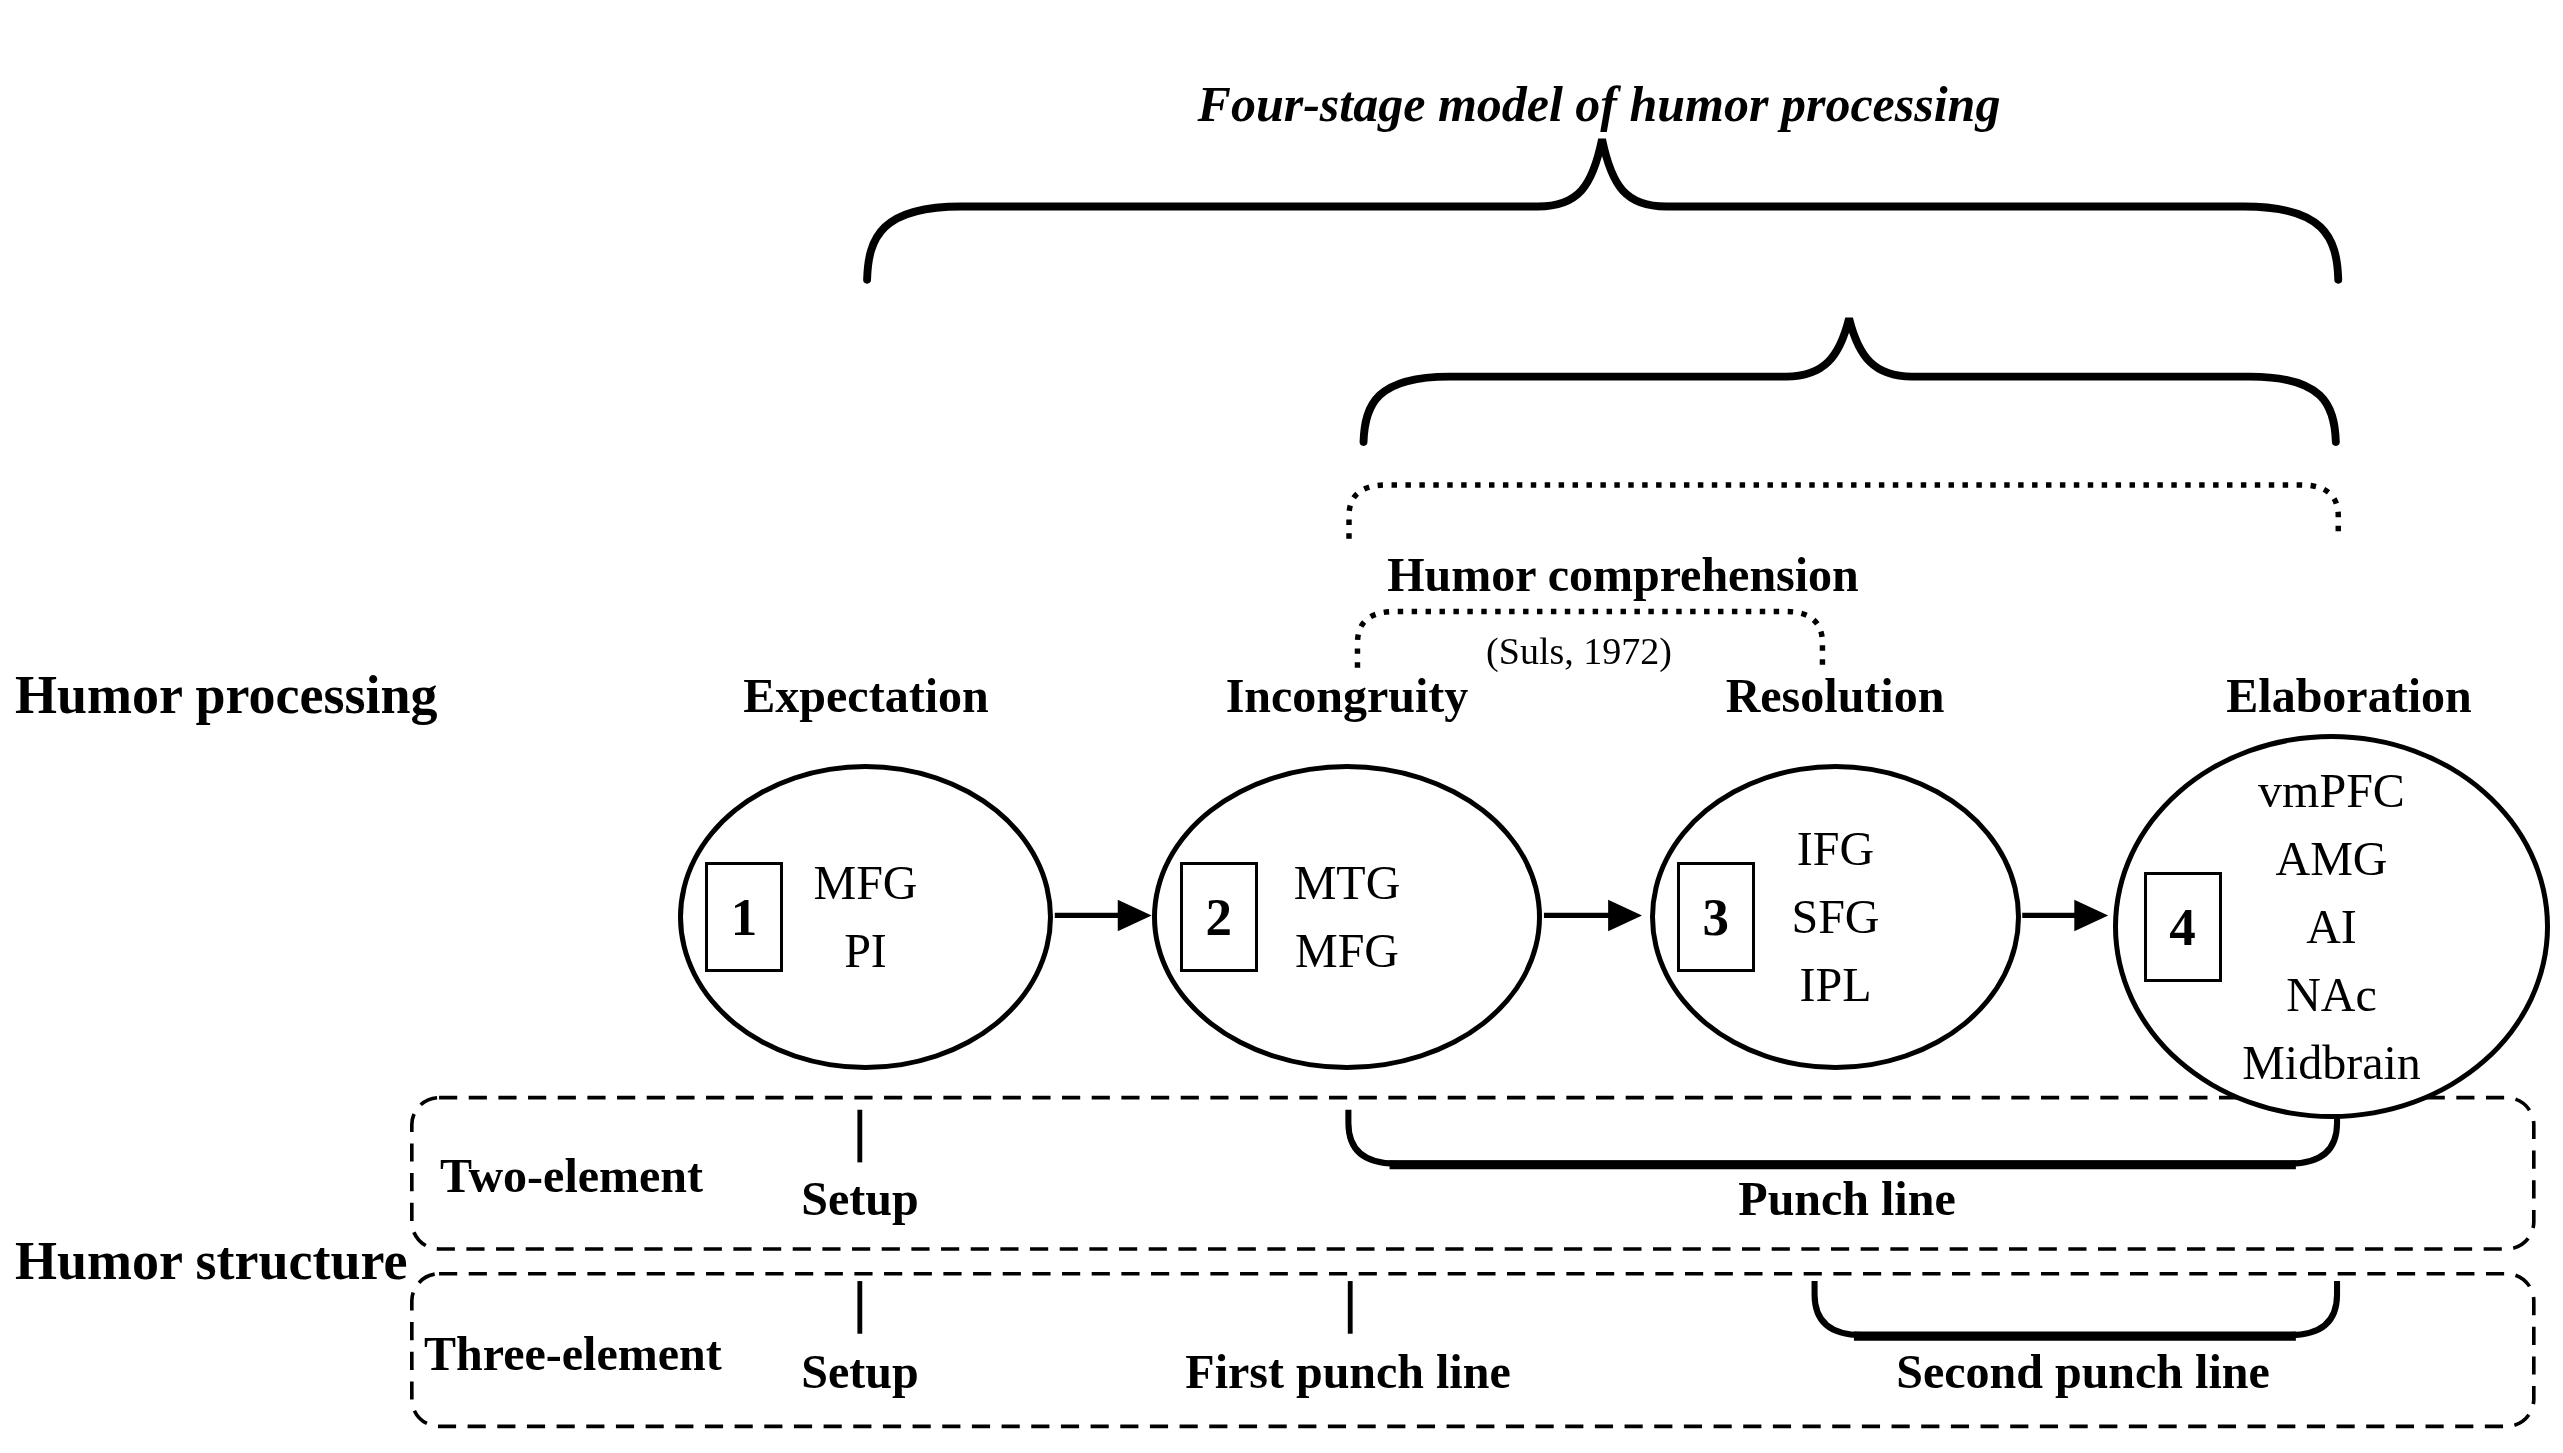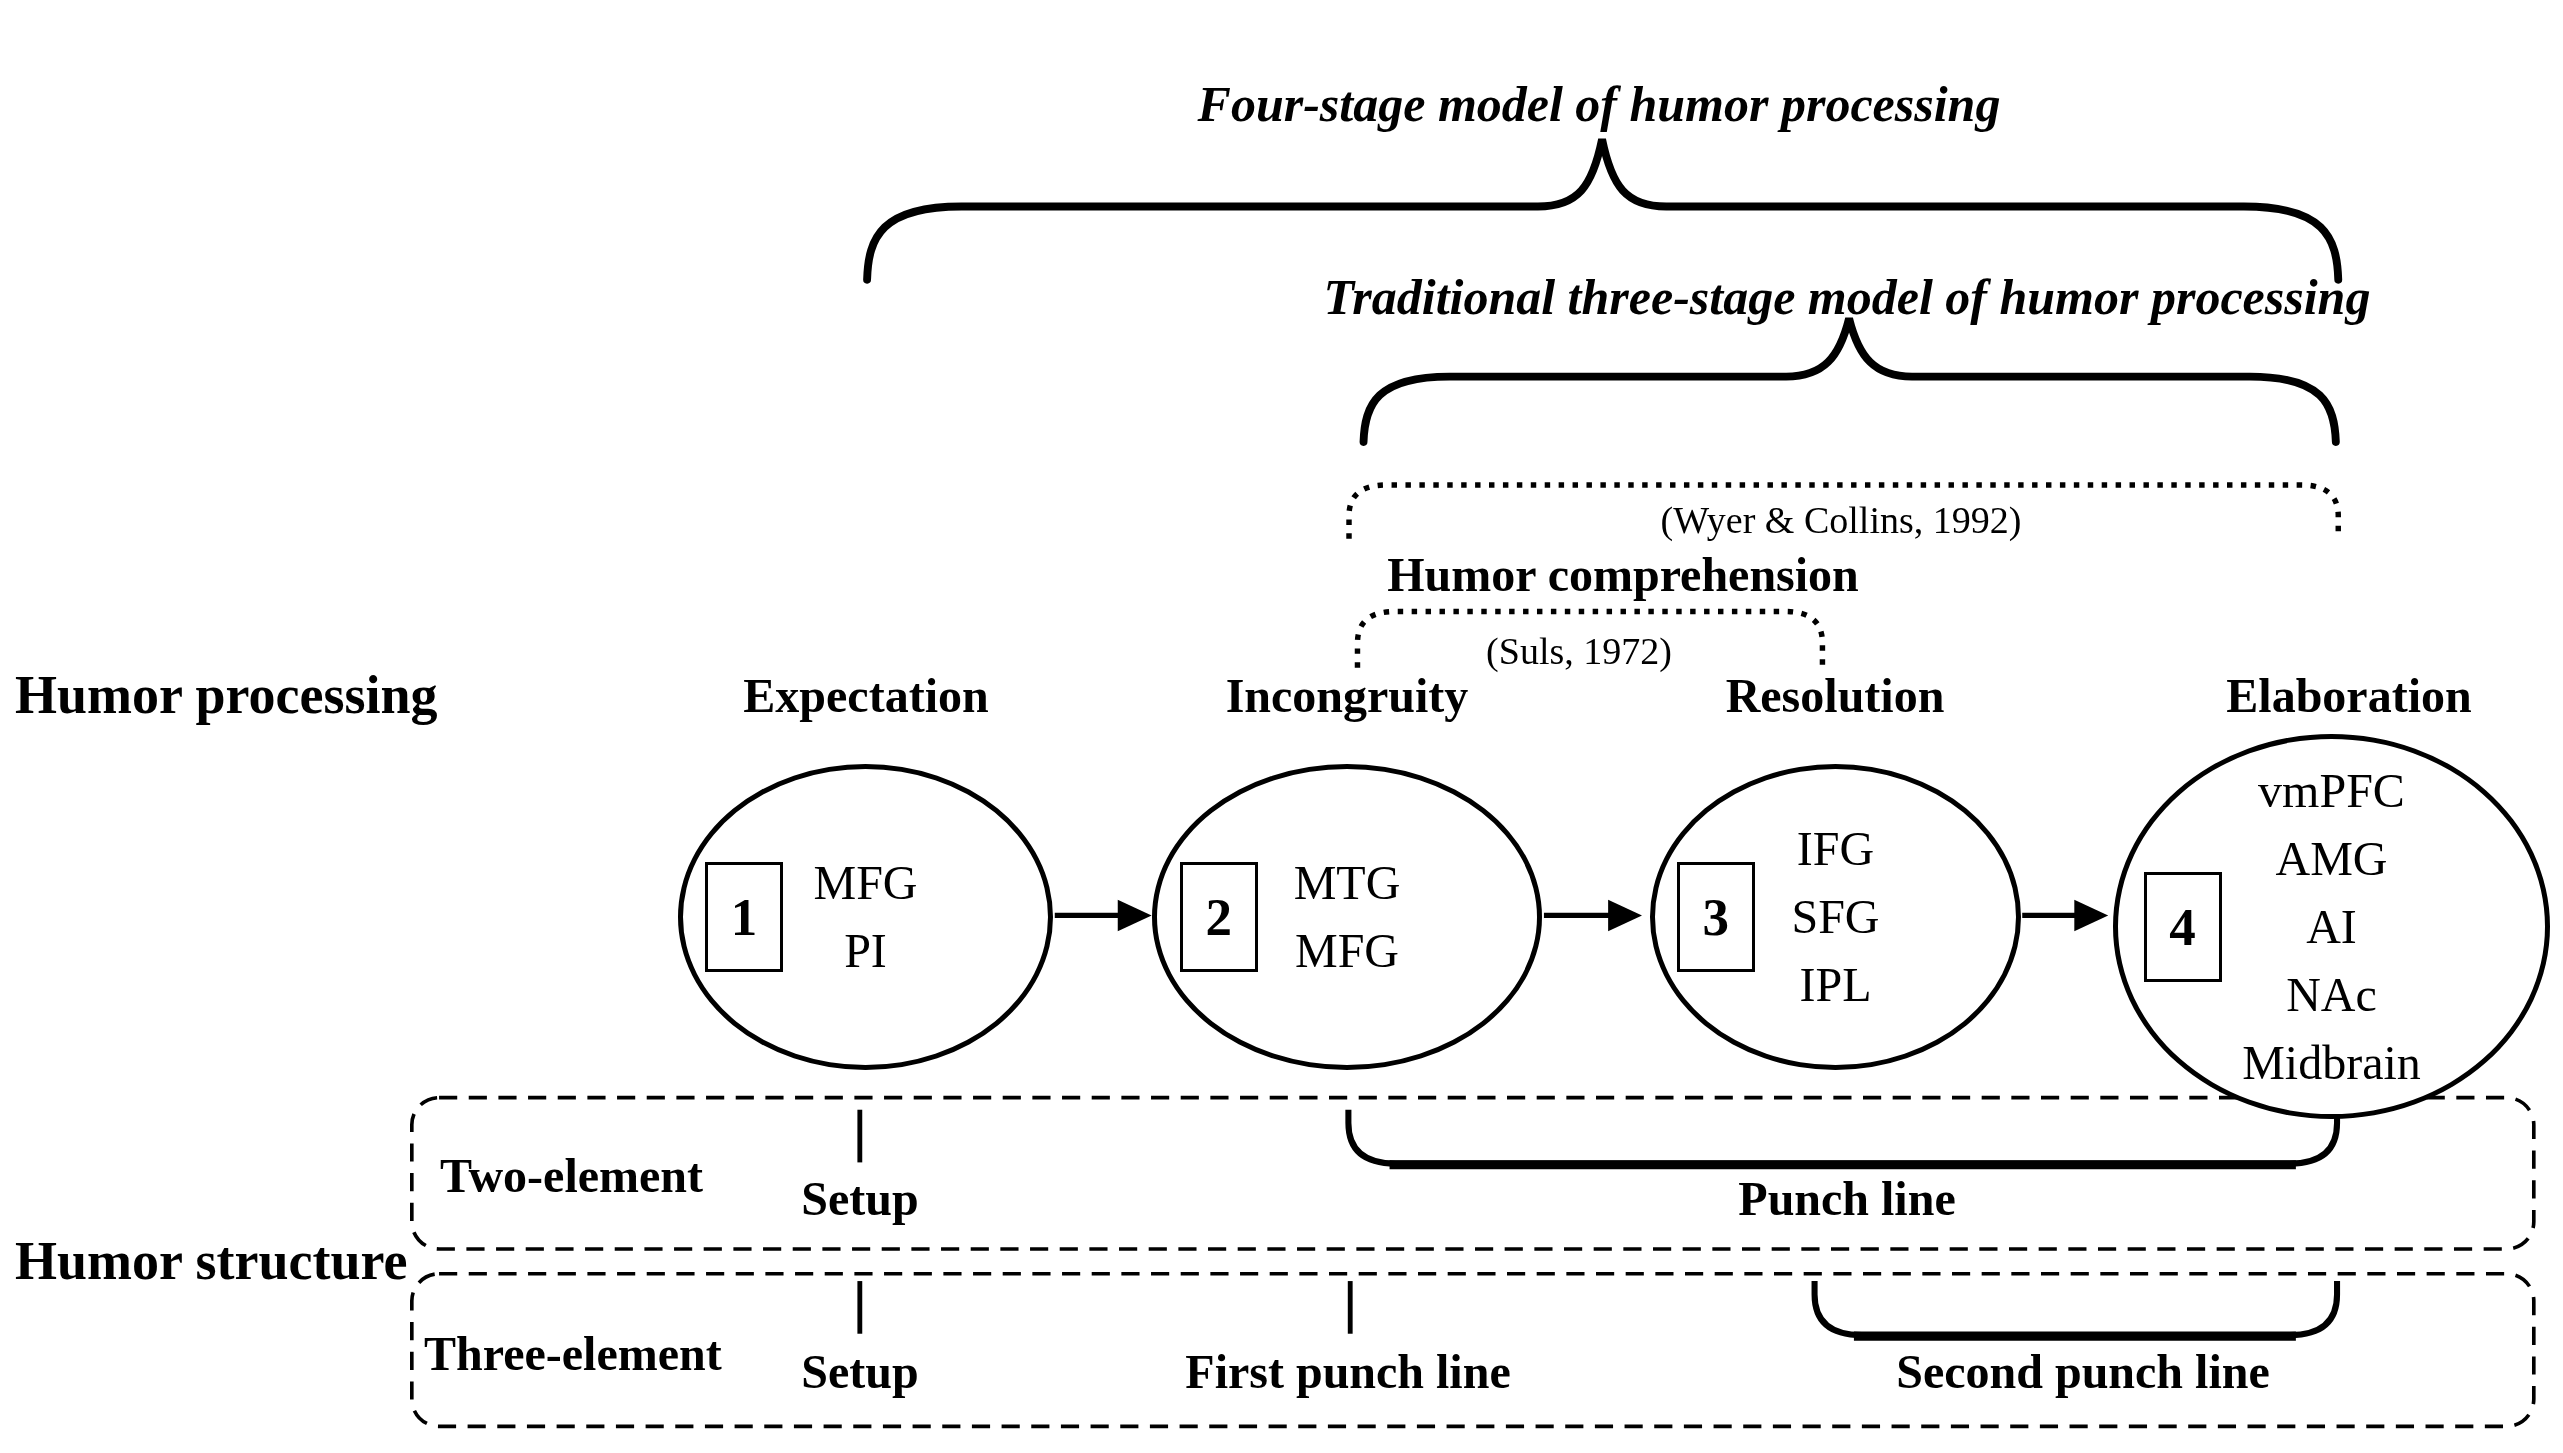--- a/index.html
+++ b/index.html
@@ -94,23 +94,21 @@
     <line x1="2230" y1="2116" x2="2230" y2="2203" stroke="#000" stroke-width="8"></line>
 
     <path d="M 2227 1833 L 2227 1855 Q 2227 1922 2305 1922 L 3782 1922 Q 3860 1922 3860 1855 L 3860 1833" fill="none" stroke="#000" stroke-width="10"></path>
     <line x1="2295" y1="1924" x2="3792" y2="1924" stroke="#000" stroke-width="15"></line>
 
     <path d="M 2997 2116 L 2997 2138 Q 2997 2205 3075 2205 L 3782 2205 Q 3860 2205 3860 2138 L 3860 2116" fill="none" stroke="#000" stroke-width="10"></path>
     <line x1="3062" y1="2207" x2="3792" y2="2207" stroke="#000" stroke-width="15"></line>
   </svg>
 
   <div class="tc title" id="four-stage-title">Four-stage model of humor processing</div>
-  <div class="tc title" id="three-stage-title">Traditional three-stage model of humor processing</div>
 
-  <div class="tc citation" id="appreciation-citation">(Wyer &amp; Collins, 1992)</div>
   <div class="tc overlay-label" id="comprehension-label">Humor comprehension</div>
   <div class="tc citation" id="comprehension-citation">(Suls, 1972)</div>
 
   <div class="tl rowlabel" id="humor-structure">Humor structure</div>
   <div class="tl rowlabel" id="humor-processing">Humor processing</div>
 
   <div class="tc stagelabel" id="stage-label-0">Expectation</div>
   <div class="tc stagelabel" id="stage-label-1">Incongruity</div>
   <div class="tc stagelabel" id="stage-label-2">Resolution</div>
   <div class="tc stagelabel" id="stage-label-3">Elaboration</div>

